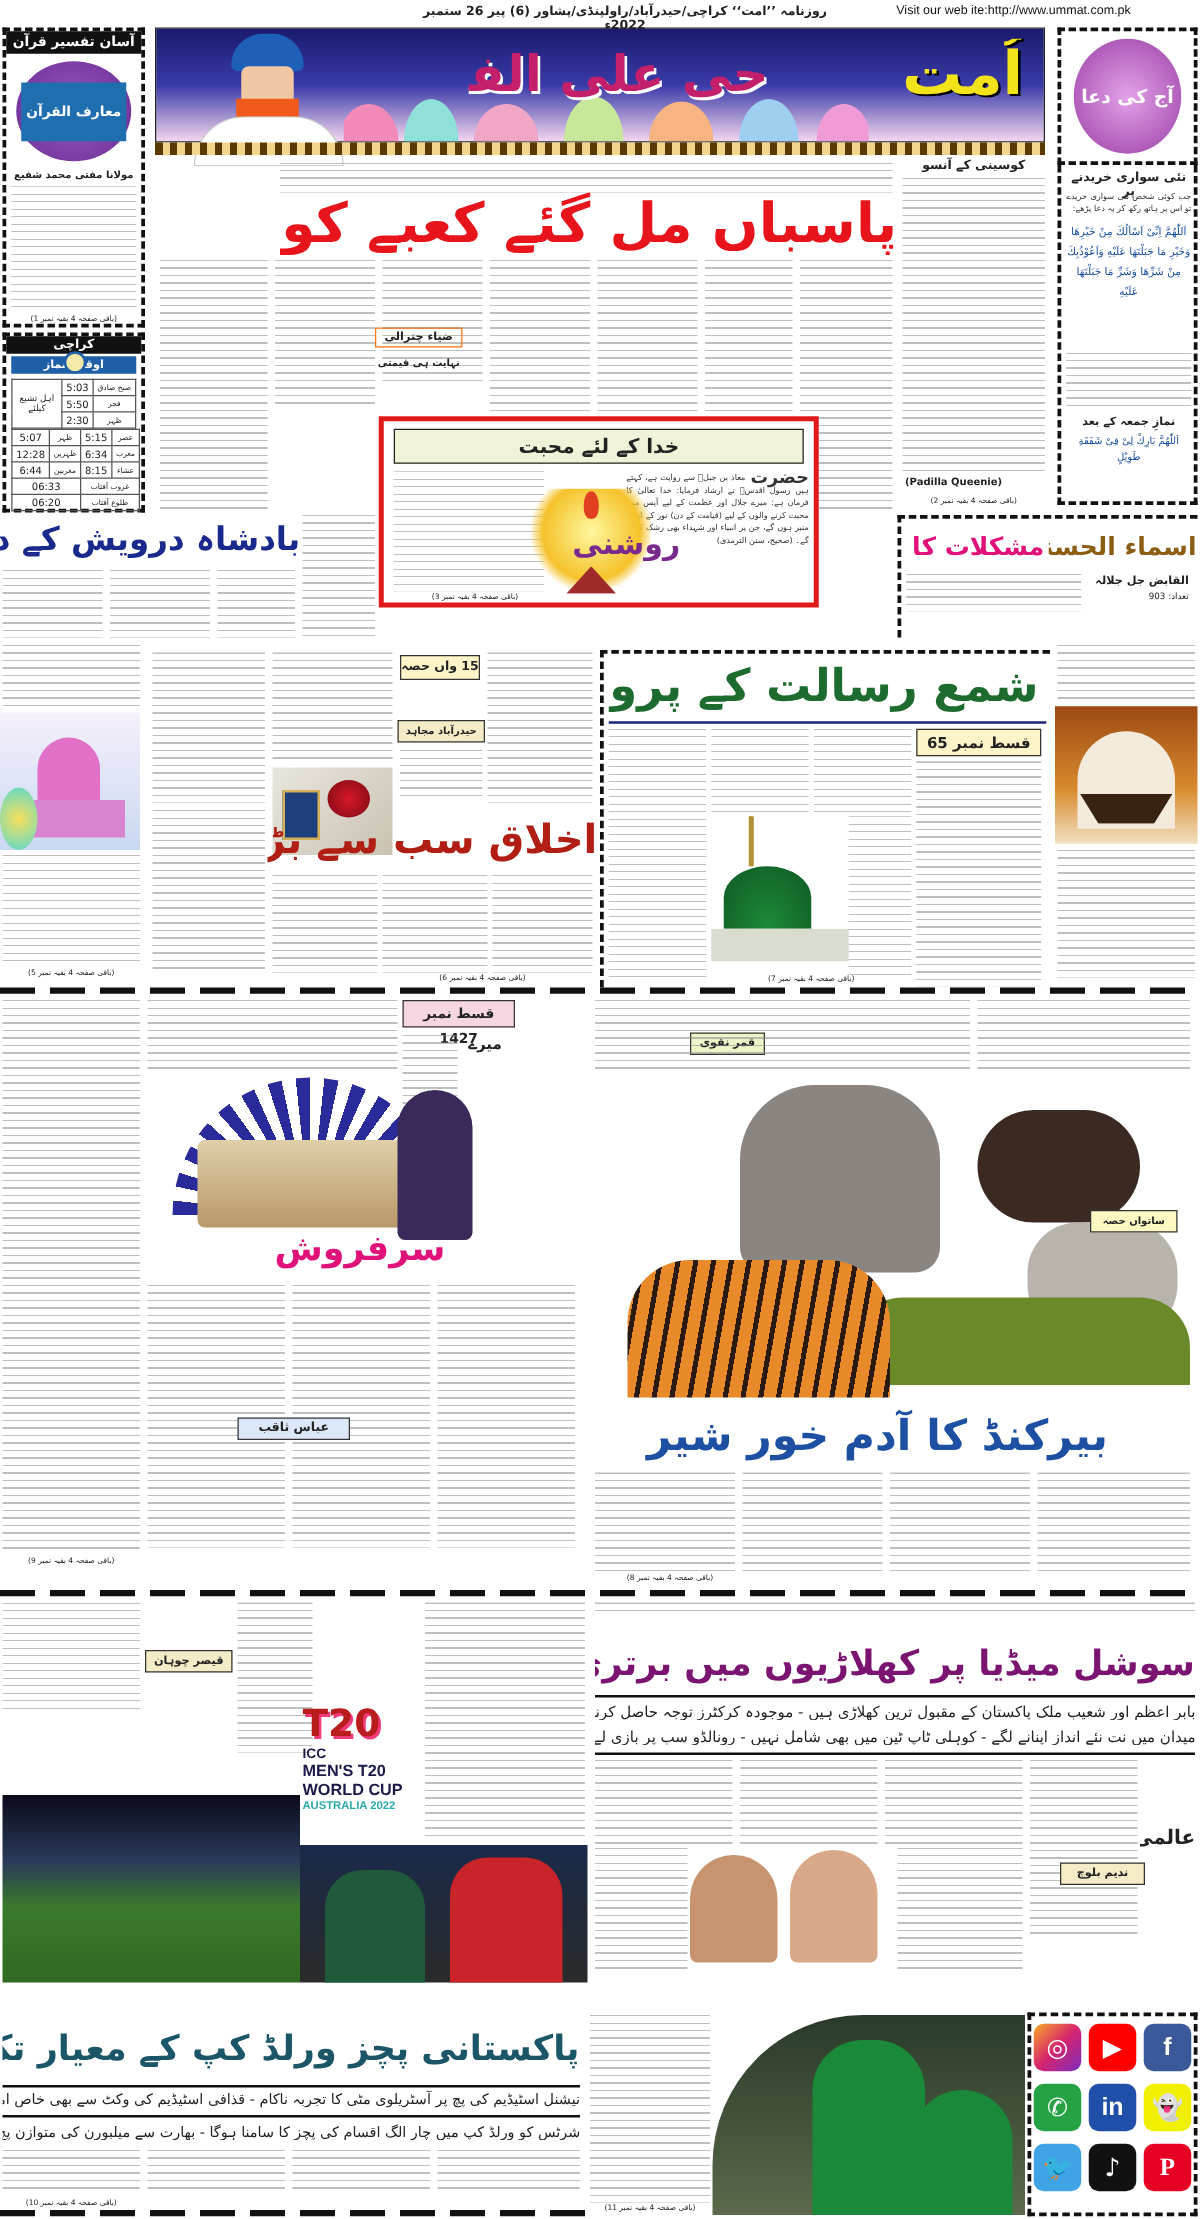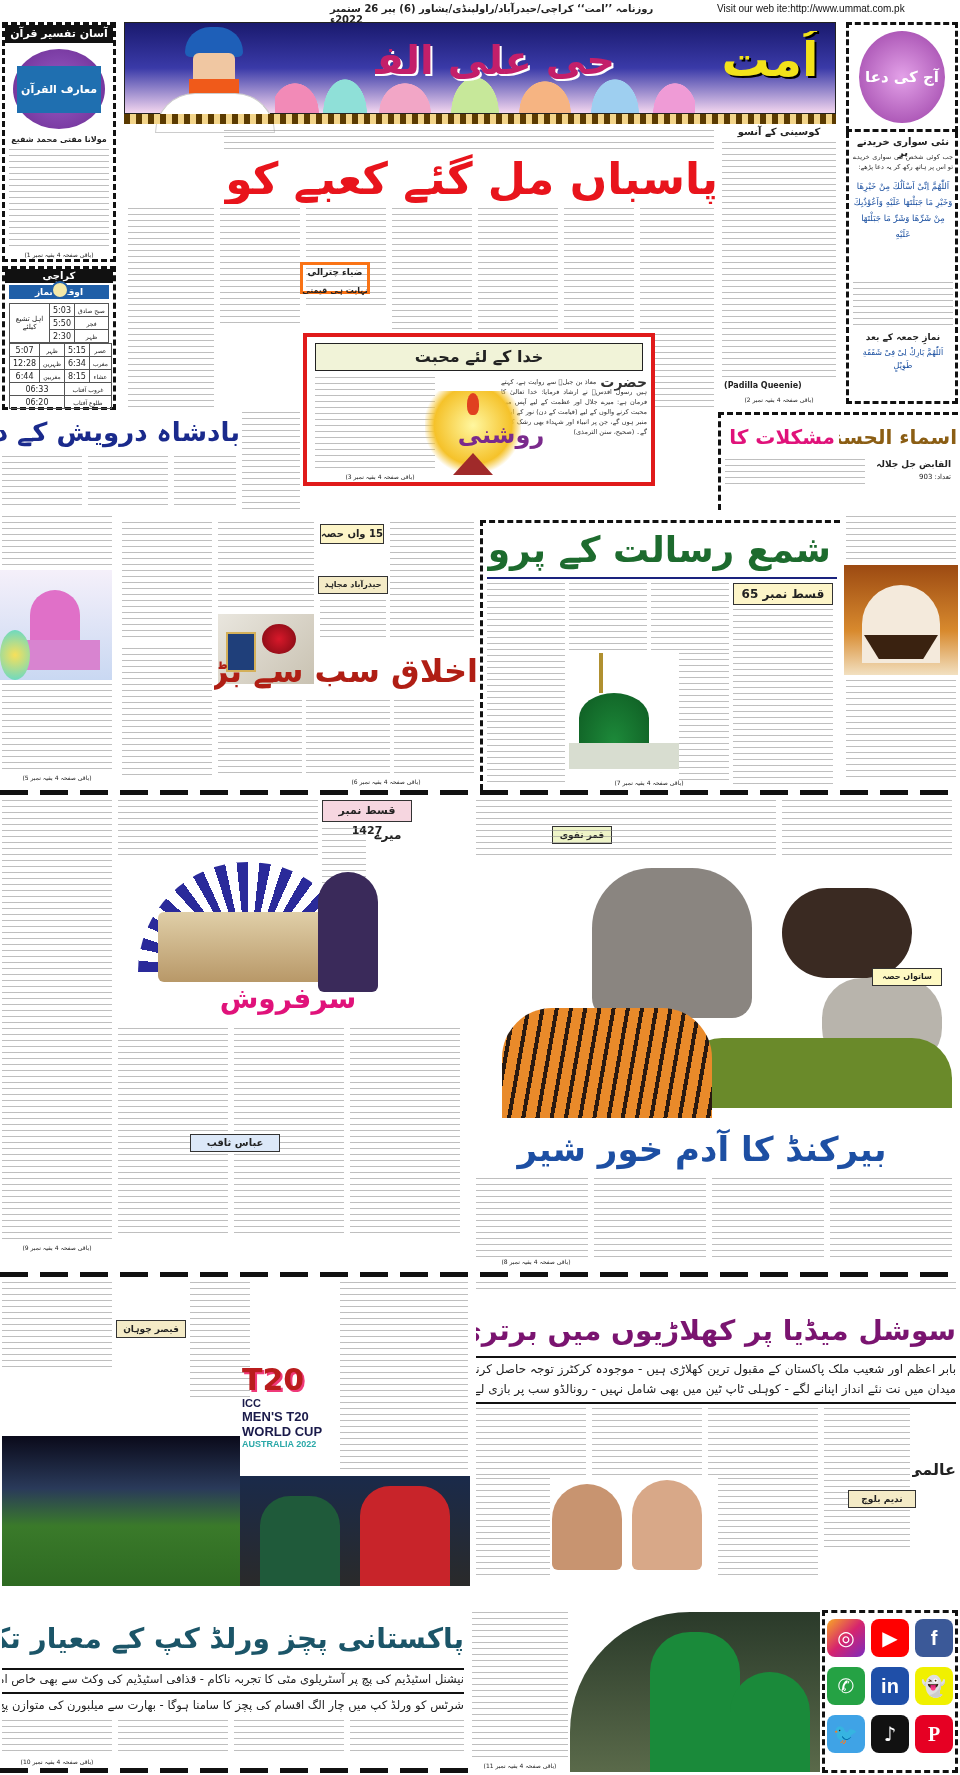--- a/index.html
+++ b/index.html
@@ -16,21 +16,21 @@
   .tbl td{border:1px solid #555;padding:1px 3px;text-align:center;height:13px}
   .icon-tile{width:38px;height:38px;border-radius:8px;display:flex;align-items:center;justify-content:center;color:#fff;font-weight:bold;font-size:20px}
   .ruler{height:5px;background:repeating-linear-gradient(to right,#111 0,#111 28px,#fff 28px,#fff 40px)}
   .seprule{border-top:2px solid #111}
 </style>
 </head>
 <body>
 
 <div class="abs" style="left:0;top:0;width:960px;height:18px;">
   <div class="abs" style="left:717px;top:3px;font-size:10px;font-family:'Liberation Sans',sans-serif;color:#111;">Visit our web ite:http://www.ummat.com.pk</div>
-  <div class="abs rtl" style="left:330px;top:3px;width:340px;font-size:10px;font-weight:bold;text-align:left;">روزنامہ ’’امت‘‘ کراچی/حیدرآباد/راولپنڈی/پشاور (6) پیر 26 ستمبر 2022ء</div>
+  <div class="abs rtl" style="left:330px;top:3px;width:340px;font-size:10px;font-weight:bold;text-align:center;">روزنامہ ’’امت‘‘ کراچی/حیدرآباد/راولپنڈی/پشاور (6) پیر 26 ستمبر 2022ء</div>
 </div>
 
 <div class="abs dash" style="left:846px;top:22px;width:112px;height:110px;background:#fff;">
   <div class="abs" style="left:10px;top:6px;width:86px;height:92px;border-radius:50%;background:radial-gradient(circle,#e3a1e8,#9a3fa6);display:flex;align-items:center;justify-content:center;">
     <span class="rtl" style="color:#fff;font-weight:900;font-size:15px;">آج کی دعا</span>
   </div>
 </div>
 
 <div class="abs" style="left:124px;top:22px;width:712px;height:92px;background:linear-gradient(to bottom,#1a1a6e 0%,#3a3aa8 50%,#f3d6ef 100%);border:1px solid #222;">
   <div class="abs" style="left:150px;top:35px;width:420px;height:55px;background:
@@ -134,21 +134,21 @@
 <div class="abs" style="left:124px;top:126px;width:594px;height:286px;">
   <div class="abs txt lines" style="left:100px;top:4px;width:490px;height:24px;"></div>
   <div class="abs hl" style="left:100px;top:28px;width:494px;height:50px;font-size:44px;line-height:50px;color:#e8141c;">پاسباں مل گئے کعبے کو صنم خانے سے</div>
   <div class="abs txt lines" style="left:4px;top:82px;width:86px;height:200px;"></div>
   <div class="abs txt lines" style="left:96px;top:82px;width:80px;height:120px;"></div>
   <div class="abs txt lines" style="left:182px;top:82px;width:80px;height:100px;"></div>
   <div class="abs txt lines" style="left:268px;top:82px;width:80px;height:150px;"></div>
   <div class="abs txt lines" style="left:354px;top:82px;width:80px;height:200px;"></div>
   <div class="abs txt lines" style="left:440px;top:82px;width:70px;height:200px;"></div>
   <div class="abs txt lines" style="left:516px;top:82px;width:74px;height:200px;"></div>
-  <div class="abs rtl" style="left:176px;top:136px;width:70px;height:32px;border:3px solid #f97316;font-size:9px;font-weight:bold;text-align:center;line-height:14px;">ضیاء چترالی</div>
+  <div class="abs rtl" style="left:176px;top:136px;width:70px;height:16px;border:1px solid #f97316;font-size:9px;font-weight:bold;text-align:center;line-height:14px;">ضیاء چترالی</div>
   <div class="abs rtl" style="left:176px;top:160px;width:70px;font-size:8px;font-weight:bold;text-align:center;">نہایت ہی قیمتی</div>
 </div>
 
 <div class="abs" style="left:303px;top:333px;width:352px;height:153px;border:4px solid #e01a1a;background:#fff;">
   <div class="abs rtl" style="left:8px;top:6px;width:328px;height:28px;border:1.5px solid #222;background:#f1f3d8;font-size:16px;font-weight:900;text-align:center;line-height:26px;">خدا کے لئے محبت</div>
   <div class="abs txt" style="left:194px;top:40px;width:146px;height:98px;color:#333;">
     <span style="font-size:14px;font-weight:bold;float:right;margin-left:4px;">حضرت</span>
     <span>معاذ بن جبلؓ سے روایت ہے، کہتے ہیں رسول اقدسؐ نے ارشاد فرمایا: خدا تعالیٰ کا فرمان ہے: میرے جلال اور عظمت کے لیے آپس میں محبت کرنے والوں کے لیے (قیامت کے دن) نور کے ایسے منبر ہوں گے، جن پر انبیاء اور شہداء بھی رشک کریں گے۔ (صحیح، سنن الترمذی)</span>
   </div>
   <div class="abs txt lines" style="left:8px;top:40px;width:120px;height:96px;"></div>

